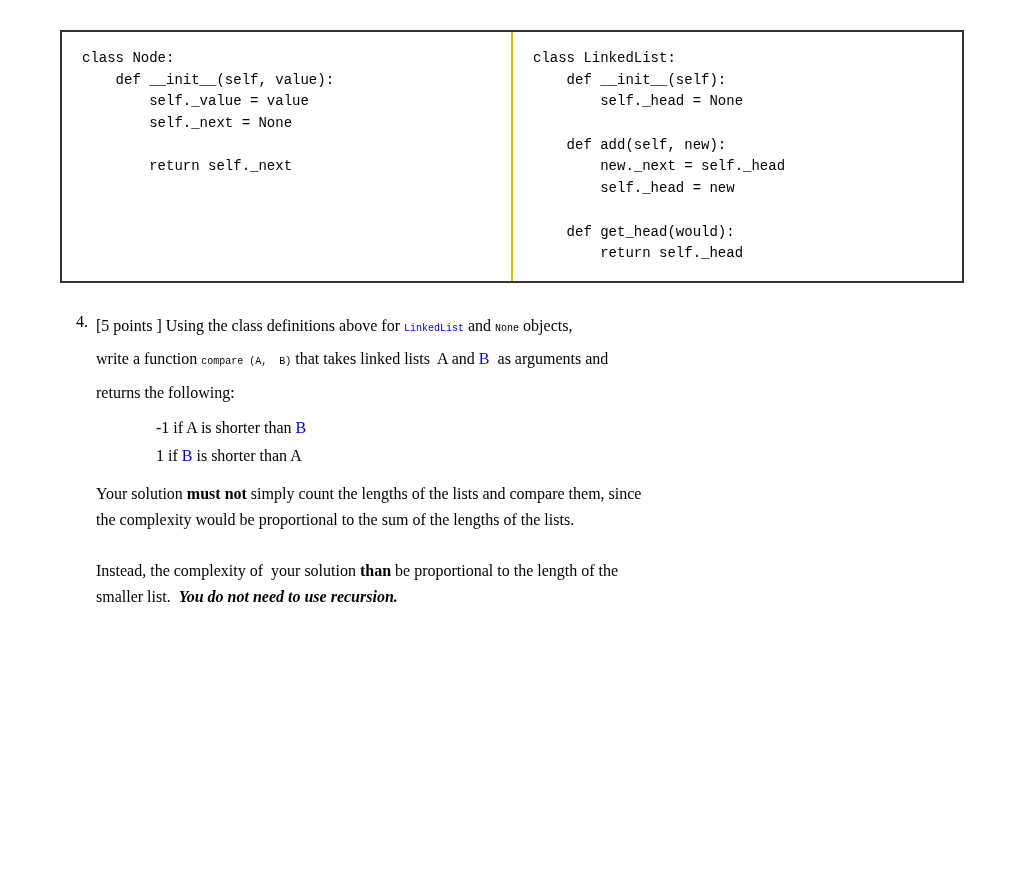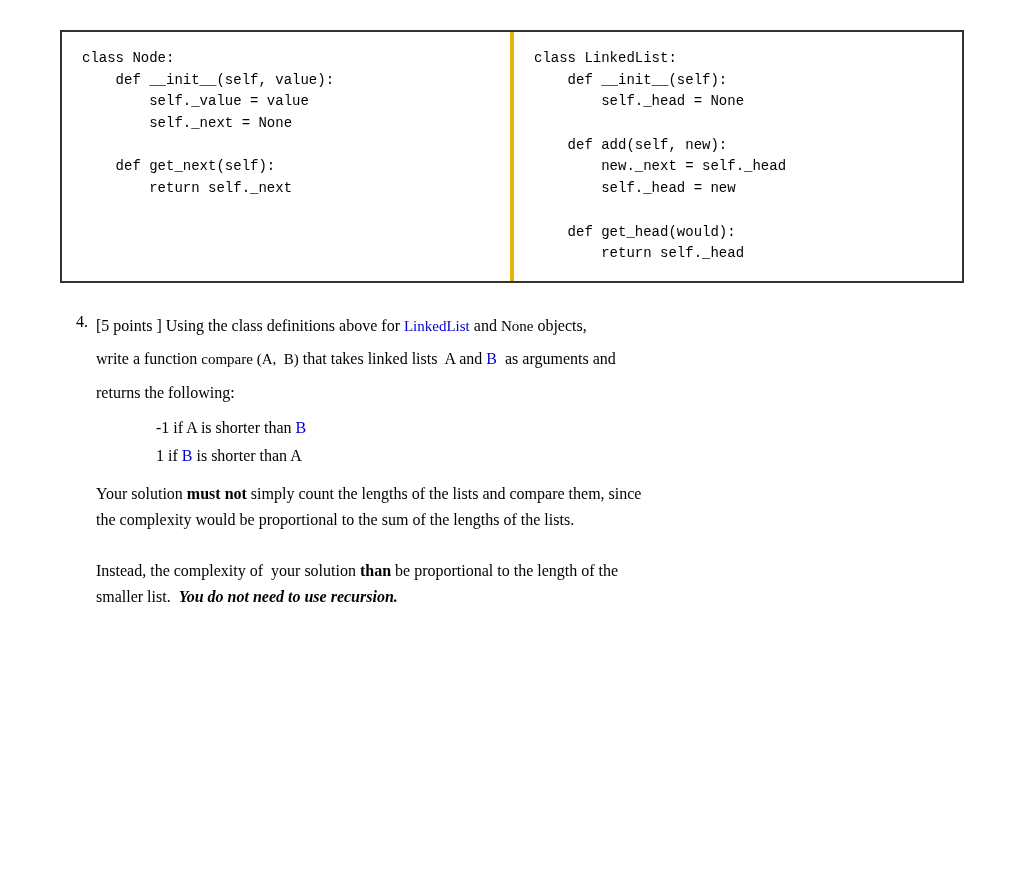--- a/index.html
+++ b/index.html
@@ -25,21 +25,21 @@
       font-family: "Courier New", Courier, monospace;
       font-size: 14px;
     }
 
     .code-panel {
       flex: 1;
       padding: 16px 20px;
     }
 
     .code-panel-left {
-      border-right: 4px solid #eab308;
+      border-right: 2px solid #eab308;
       padding-left: 20px;
     }
 
     .code-line {
       white-space: pre;
       line-height: 1.55;
       color: #000;
     }
 
     .code-blank {
@@ -74,22 +74,22 @@
     .bullet-list {
       margin: 6px 0 10px 60px;
       list-style: none;
     }
 
     .bullet-list li {
       line-height: 1.8;
     }
 
     code, .mono {
-      font-family: Liberation Serif, serif;
-      font-size: 15px;
+      font-family: Liberation Mono, monospace;
+      font-size: 10px;
     }
 
     .blue {
       color: #0000cc;
     }
 
     strong {
       font-weight: bold;
       text-align: center;
     }
@@ -101,21 +101,20 @@
 </head>
 <body>
 
 <div class="code-container">
   <div class="code-panel code-panel-left">
     <div class="code-line">class Node:</div>
     <div class="code-line">    def __init__(self, value):</div>
     <div class="code-line">        self._value = value</div>
     <div class="code-line">        self._next = None</div>
     <div class="code-blank"></div>
-    <div class="code-line">    def get_next(self):</div>
     <div class="code-line">        return self._next</div>
   </div>
   <div class="code-panel code-panel-right">
     <div class="code-line">class LinkedList:</div>
     <div class="code-line">    def __init__(self):</div>
     <div class="code-line">        self._head = None</div>
     <div class="code-blank"></div>
     <div class="code-line">    def add(self, new):</div>
     <div class="code-line">        new._next = self._head</div>
     <div class="code-line">        self._head = new</div>

